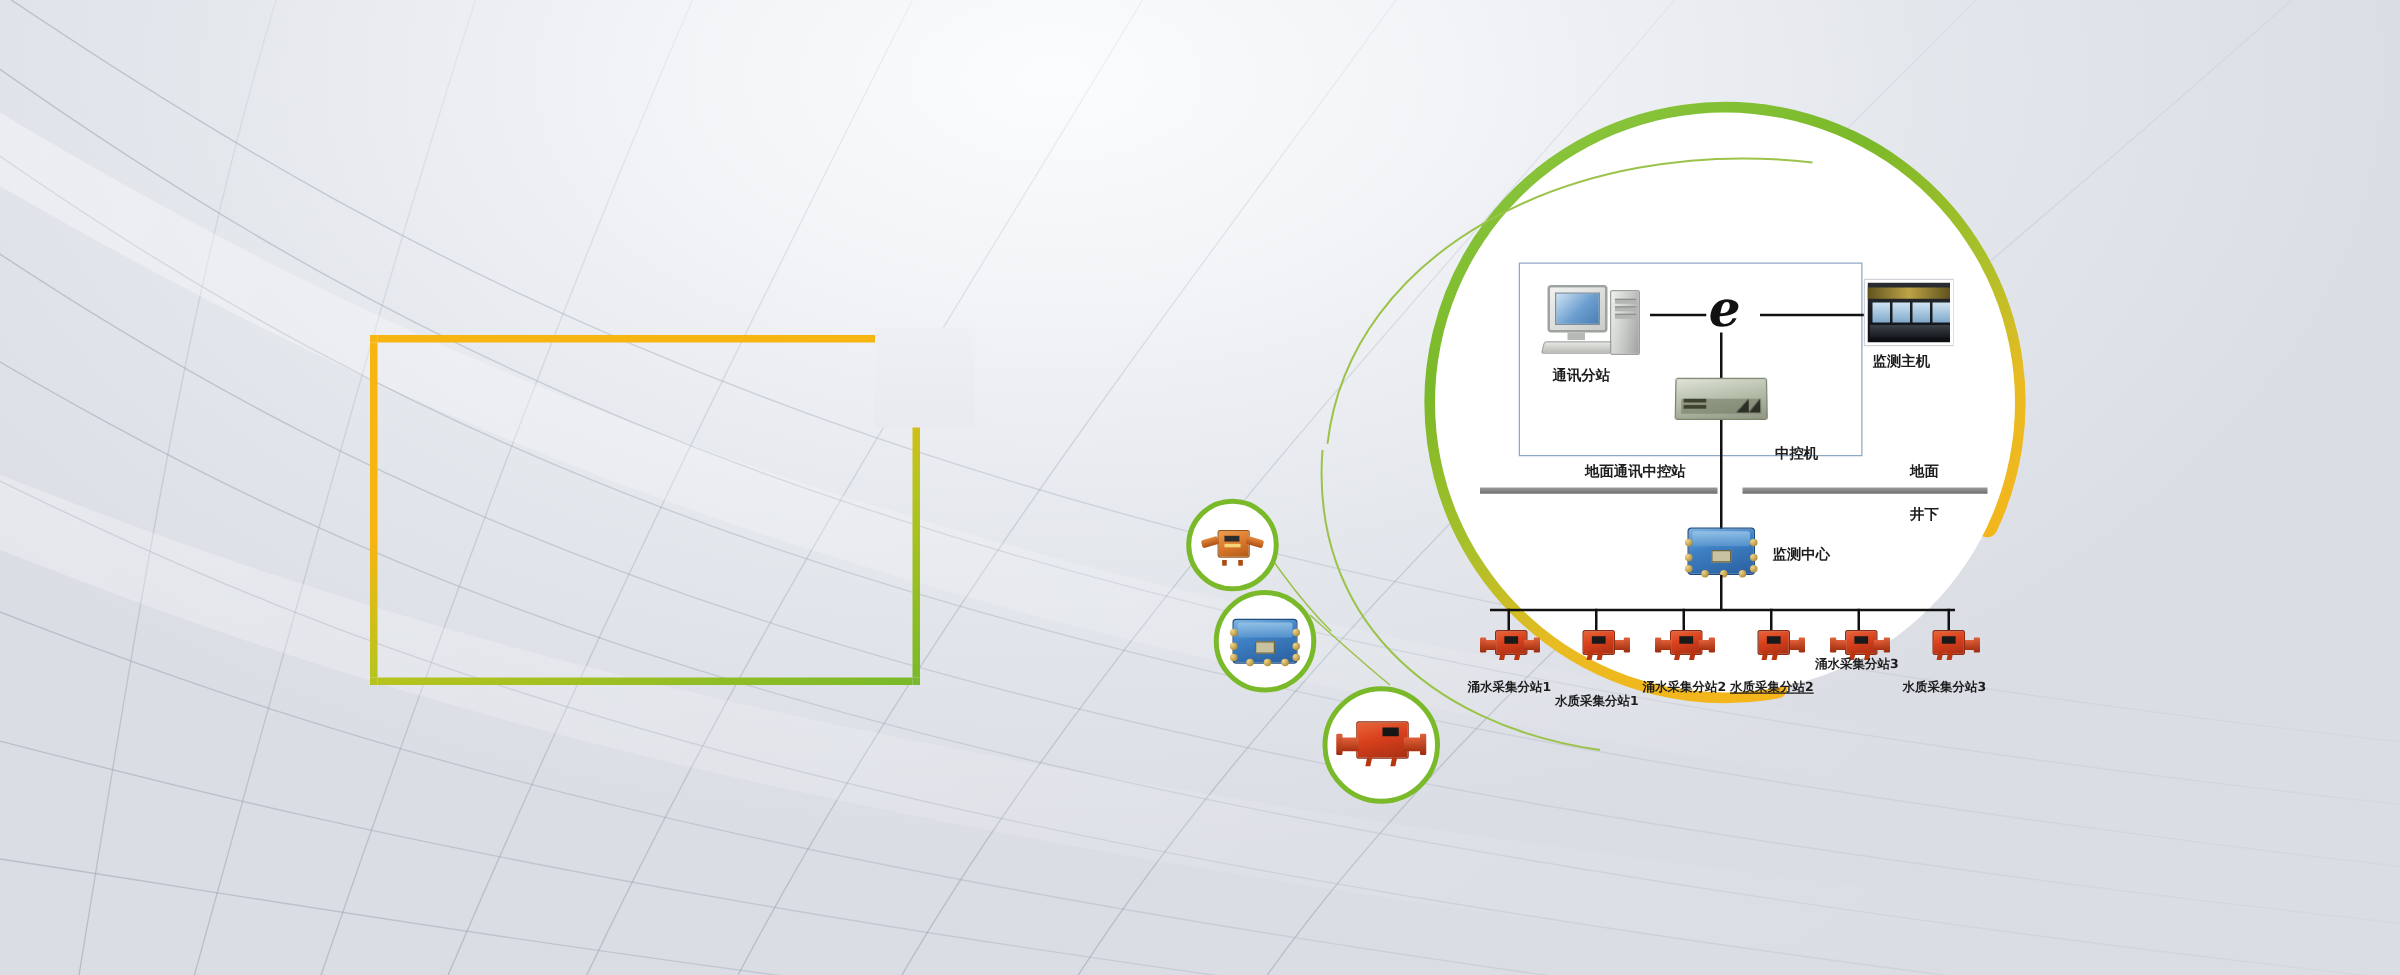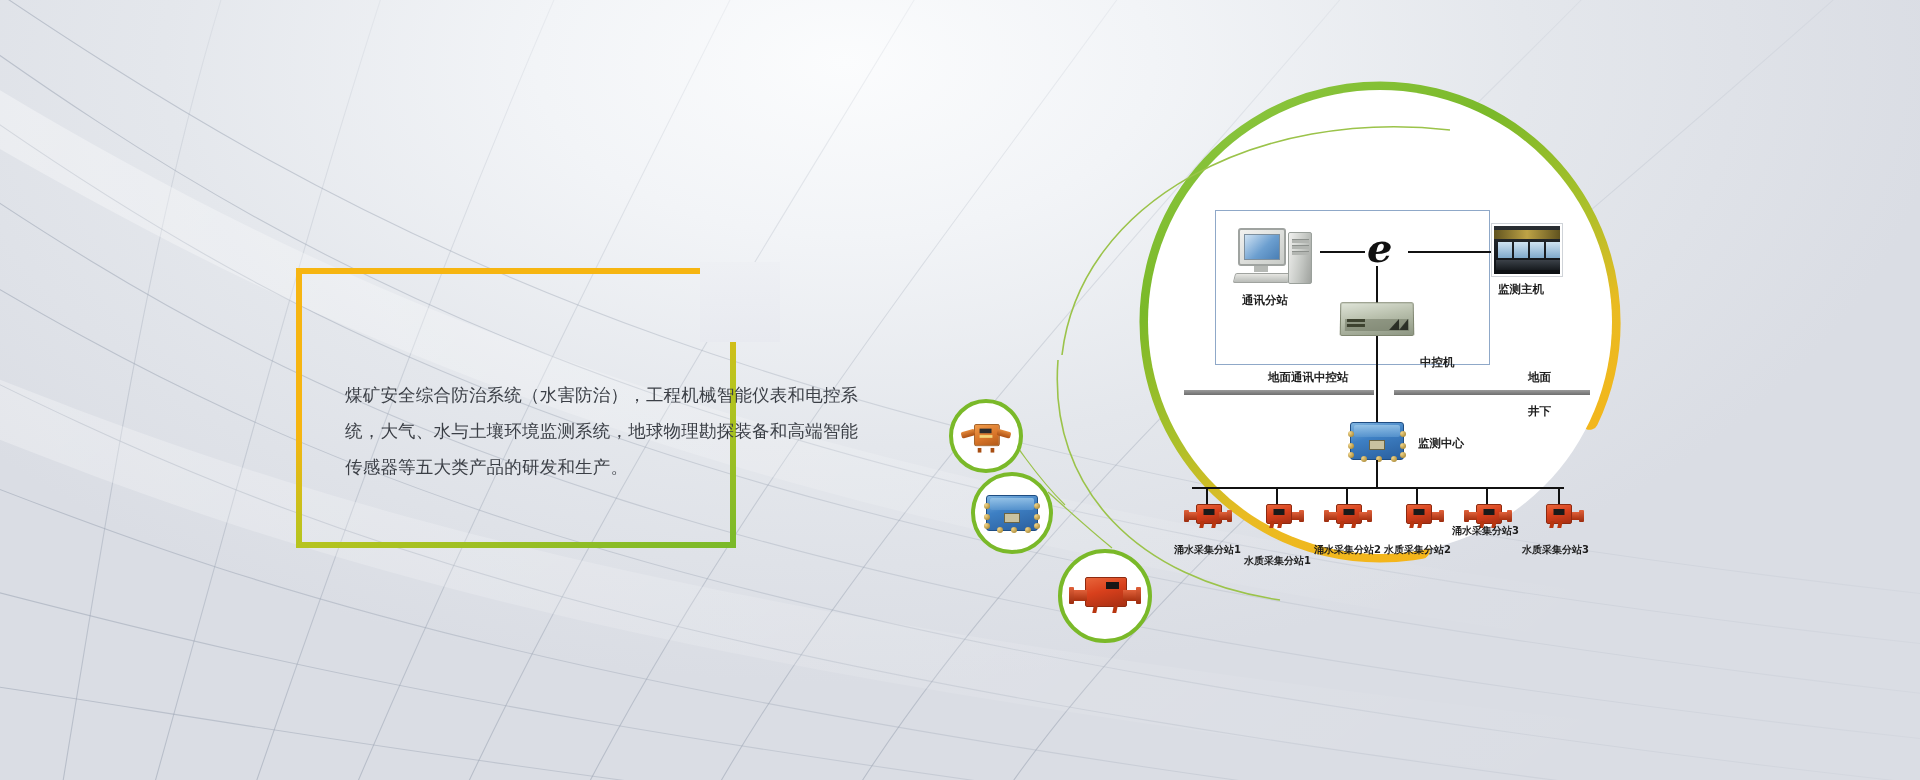--- a/index.html
+++ b/index.html
@@ -212,21 +212,20 @@
     <g fill="url(#bandFade)">
       <path d="M-50,120 C 360,360 780,560 1980,690 L1980,640 C 780,510 360,310 -50,60 Z" opacity="0.7"></path>
       <path d="M-50,420 C 300,560 690,700 1980,820 L1980,760 C 690,640 300,500 -50,360 Z" opacity="0.55"></path>
     </g>
   </svg>
 
   <div class="frame"></div>
   <div class="frame-mask"></div>
 
 
-  <div class="body-copy">煤矿安全综合防治系统（水害防治），工程机械智能仪表和电控系统，大气、水与土壤环境监测系统，地球物理勘探装备和高端智能传感器等五大类产品的研发和生产。</div>
 
   <div class="ring-wrap">
     <svg class="ring-svg" viewBox="0 0 500 500">
       <defs>
         <linearGradient id="ringGrad" x1="0.15" y1="0" x2="0.55" y2="1">
           <stop offset="0%" stop-color="#8cc63f"></stop>
           <stop offset="30%" stop-color="#7ab929"></stop>
           <stop offset="55%" stop-color="#a9c02a"></stop>
           <stop offset="75%" stop-color="#e9bb22"></stop>
           <stop offset="100%" stop-color="#f5b51a"></stop>
@@ -403,21 +402,21 @@
 
     <div style="position:absolute;left:220px;top:314px;width:36px;height:30px;">
       <div class="redbox" style="left:6px;top:0;width:26px;height:20px;">
           <div class="disp"></div>
         </div>
       <div class="pipe r" style="right:-6px;top:8px;width:10px;height:8px;"></div>
       <div class="flange" style="right:-8px;top:6px;height:12px;"></div>
       <div class="foot" style="left:10px;bottom:6px;"></div>
       <div class="foot" style="right:14px;bottom:6px;"></div>
     </div>
-    <div class="lbl lbl-sm" style="left:204px;top:353px;">水质采集分站2</div>
+    <div class="lbl lbl-sm" style="left:204px;top:353px;text-decoration:underline;">水质采集分站2</div>
 
     <div style="position:absolute;left:286px;top:314px;width:44px;height:30px;">
       <div class="redbox" style="left:10px;top:0;width:26px;height:20px;">
           <div class="disp"></div>
         </div>
       <div class="pipe l" style="left:0px;top:8px;width:11px;height:8px;"></div>
       <div class="pipe r" style="right:0px;top:8px;width:11px;height:8px;"></div>
       <div class="flange" style="left:-2px;top:6px;height:12px;"></div>
       <div class="flange" style="right:-2px;top:6px;height:12px;"></div>
       <div class="foot" style="left:14px;bottom:6px;"></div>

